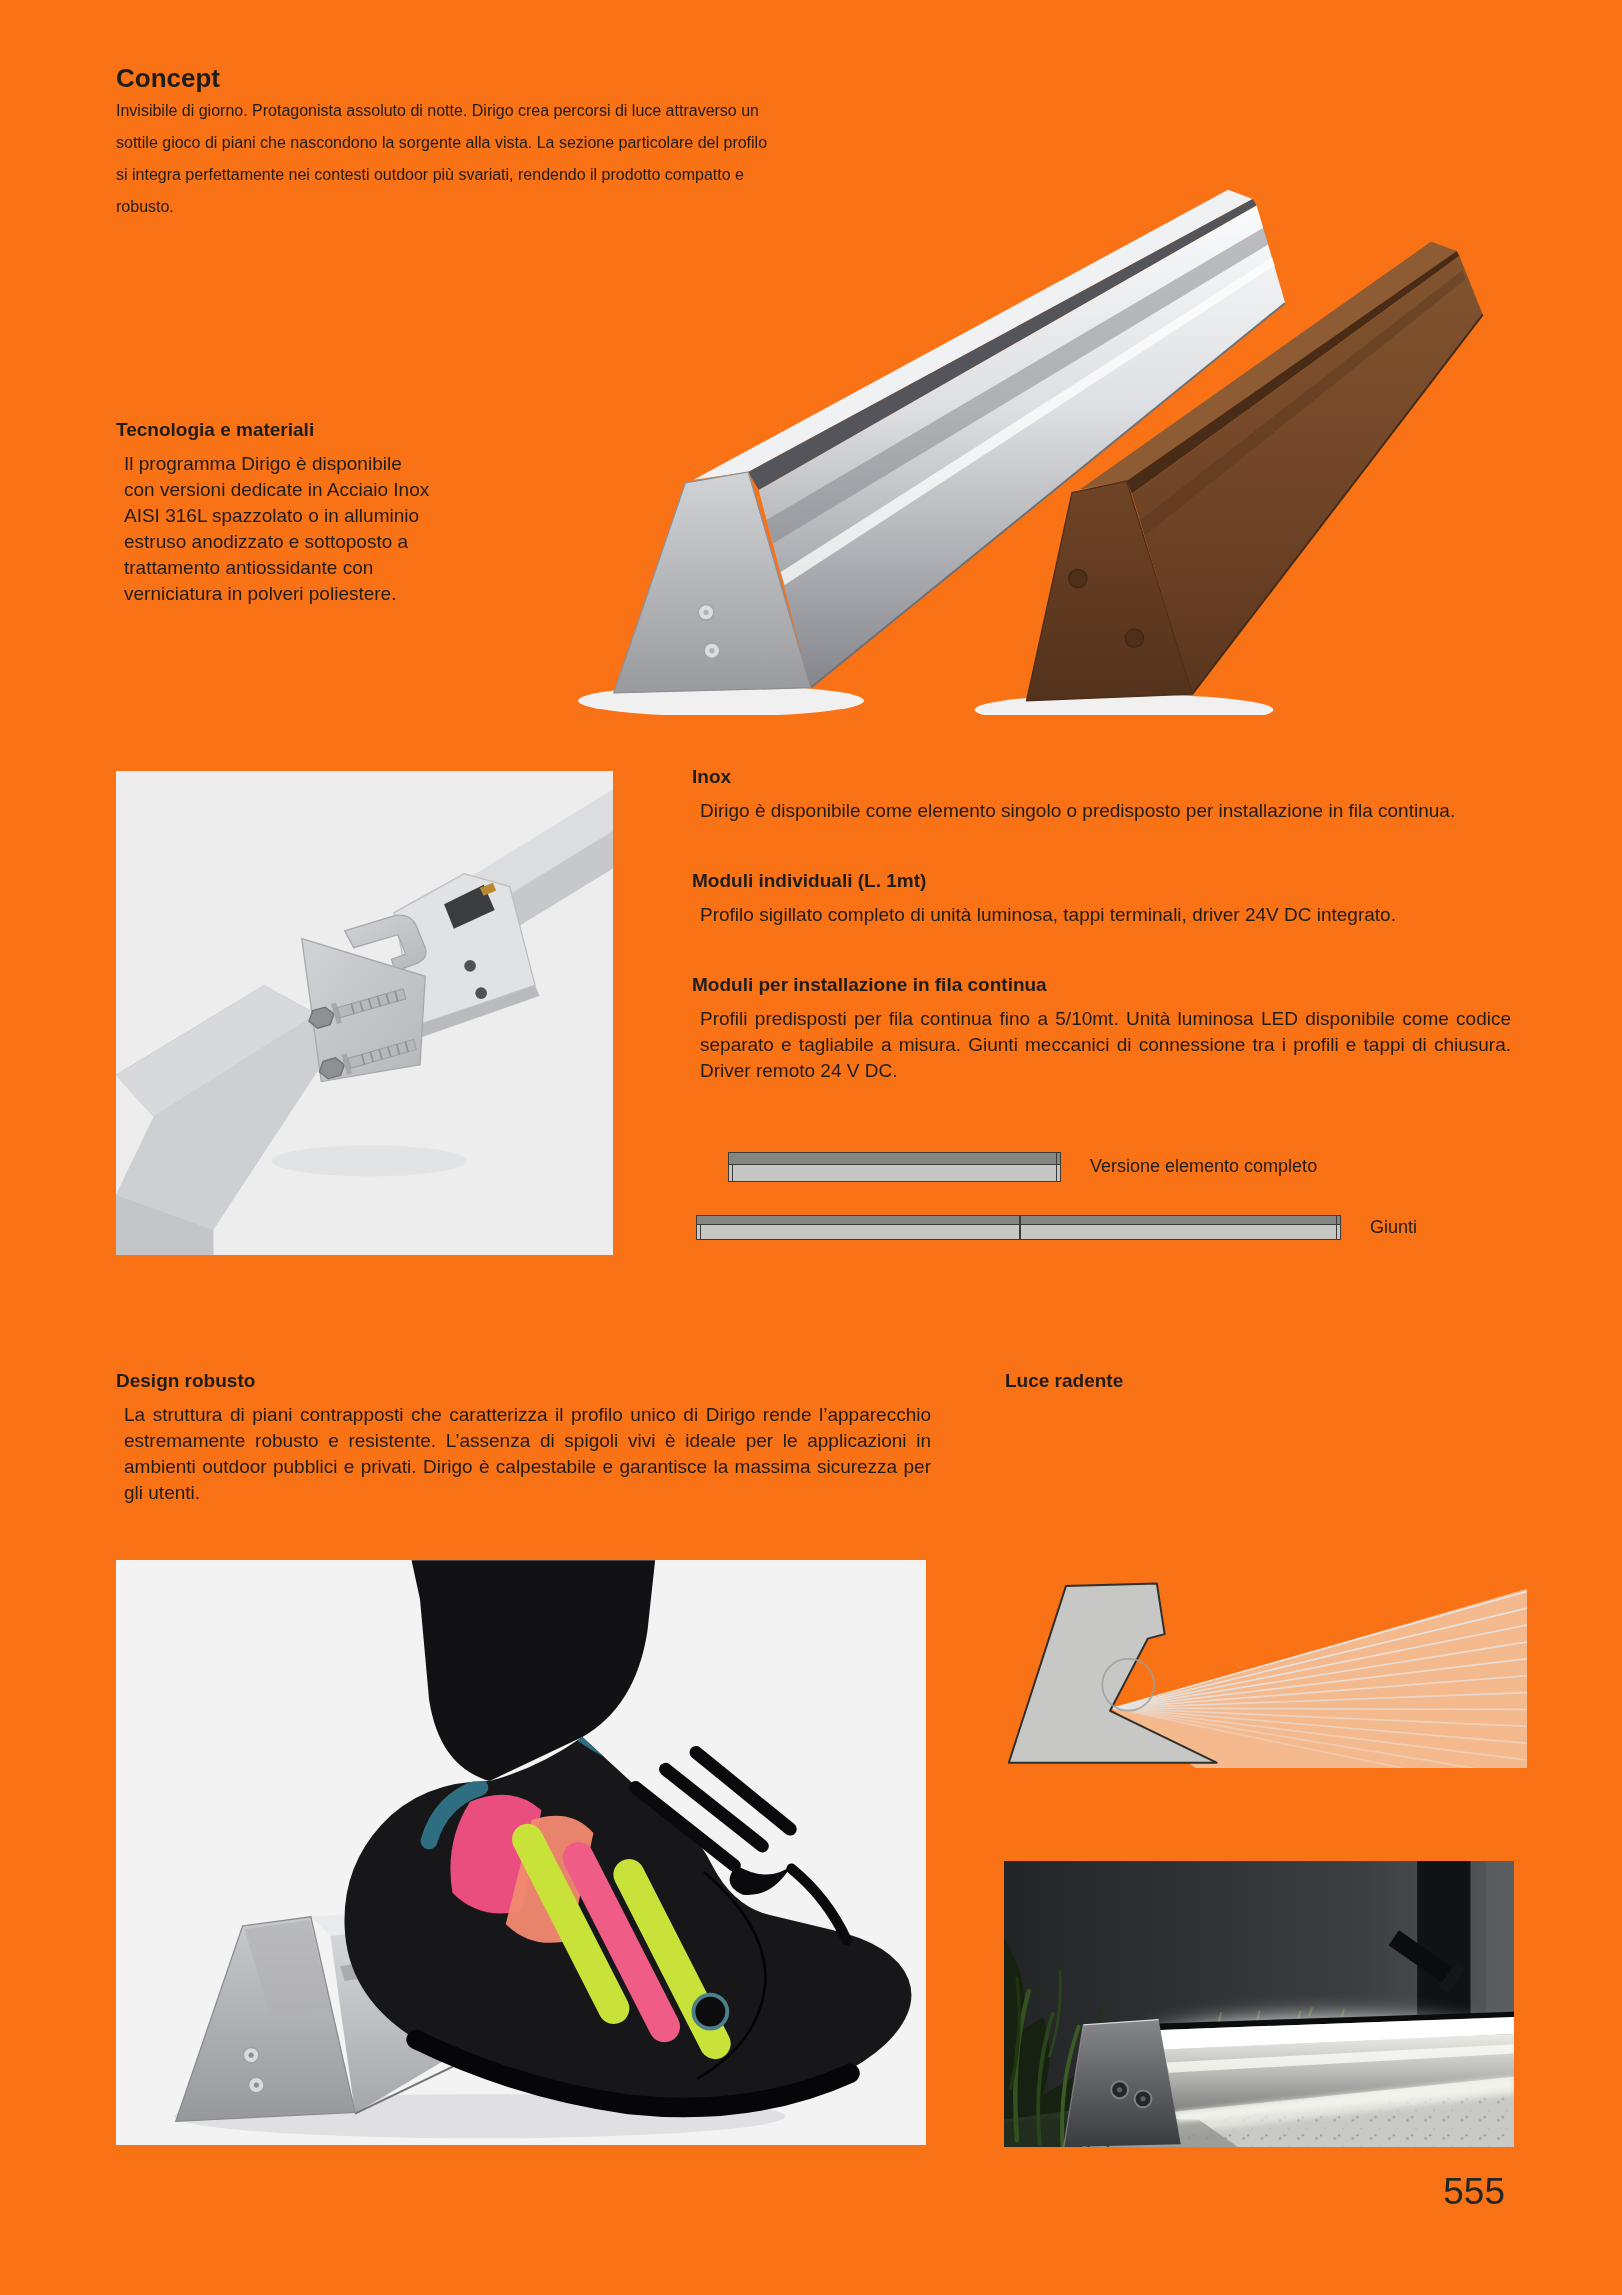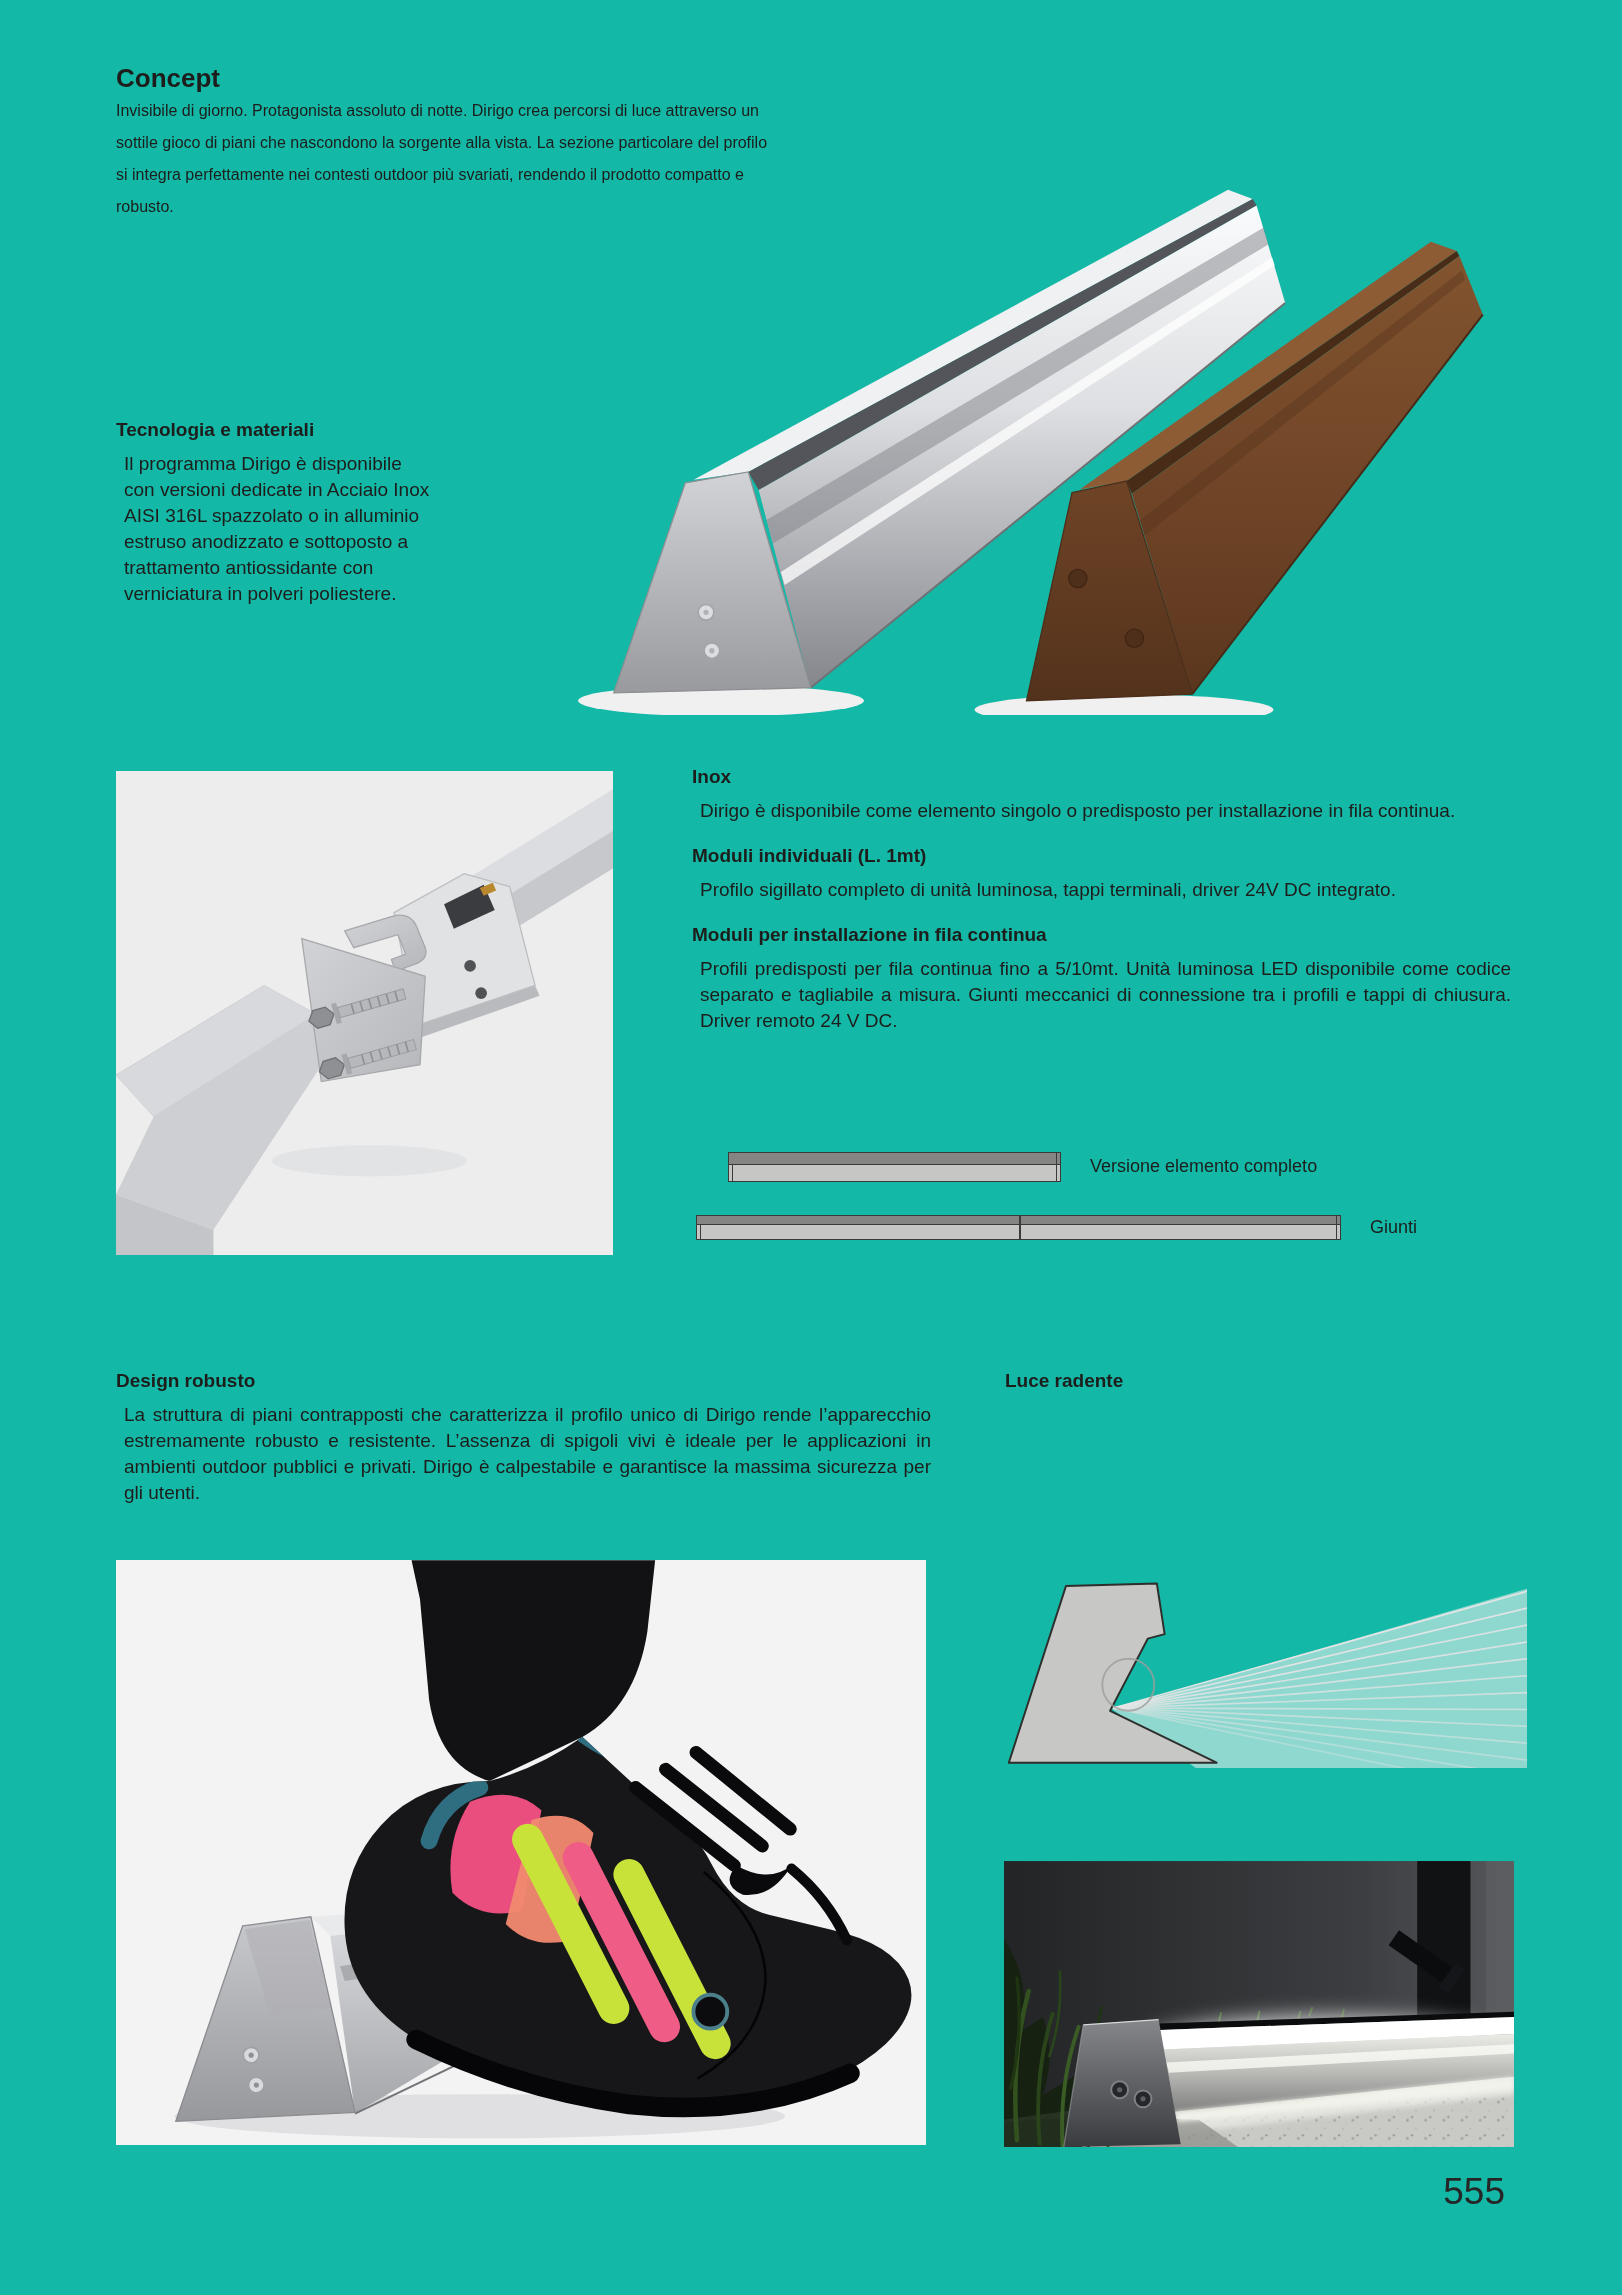--- a/index.html
+++ b/index.html
@@ -1,25 +1,25 @@
 <!DOCTYPE html>
 <html style="font-size:10.4px"><head>
 <meta charset="utf-8">
 <style>
   html,body{margin:0;padding:0;background:#ffffff;}
-  .page{position:relative;width:1623px;height:2295px;background:#14b8a6;overflow:hidden;
+  .page{position:relative;width:1623px;height:2295px;background:#f97316;overflow:hidden;
         font-family:"Liberation Sans", sans-serif;color:#1d1d1b;}
   .abs{position:absolute;}
   
   .h-lg{font-size:26px;font-weight:700;line-height:32.5px;margin:0;}
   .p-lg{font-size:16px;font-weight:400;line-height:32px;margin:0;}
   .h-sm{font-size:19px;font-weight:700;line-height:26px;margin:0;}
   .p-sm{font-size:19px;font-weight:400;line-height:26px;margin:8px;}
   .just{text-align:justify;text-align-last:left;}
-  .block-gap{margin-top:19px;}
+  .block-gap{margin-top:44px;}
   
   .diag-row{display:flex;align-items:center;}
   .bar{position:relative;box-sizing:border-box;border:1.9px solid #3a3a38;background:#c6c6c5;}
   .bar .strip{position:absolute;top:0;left:0;right:0;background:#858584;border-bottom:1.3px solid #3a3a38;}
   .bar:before{content:"";position:absolute;left:2.6px;top:0;bottom:0;border-left:1.3px solid #3a3a38;}
   .bar:after{content:"";position:absolute;right:2.6px;top:0;bottom:0;border-right:1.3px solid #3a3a38;}
   .bar .divider{position:absolute;top:0;bottom:0;width:1.9px;background:#3a3a38;}
   .diag-label{font-size:18px;line-height:1.2;margin-left:29px;white-space:nowrap;}
   
   figure{margin:0;padding:0;}

